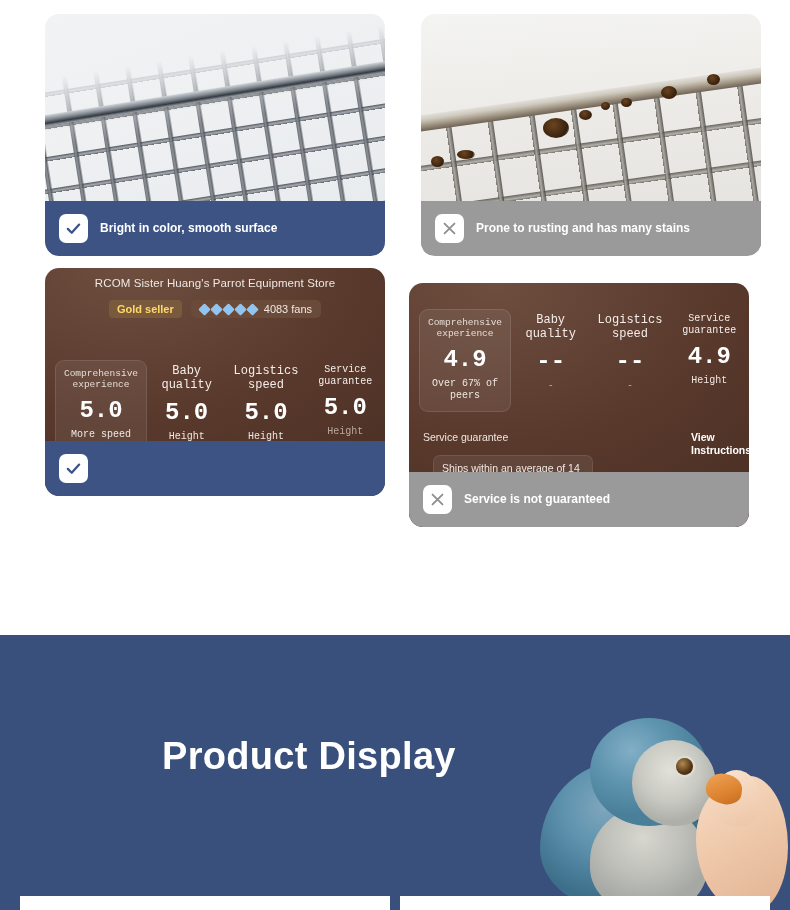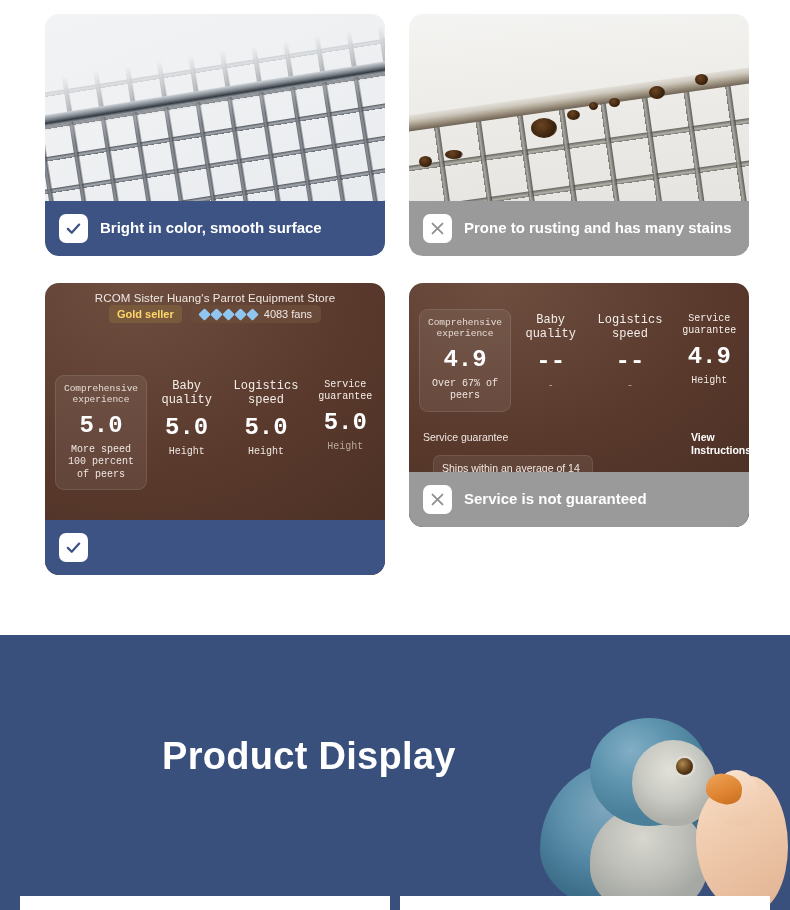--- a/index.html
+++ b/index.html
@@ -13,22 +13,22 @@
 
   
   .compare-grid { position:absolute; left:0; top:0; width:790px; height:625px; }
 
   .card {
     position:absolute;
     border-radius: 14px;
     overflow: hidden;
   }
   .card.c-tl { left:45px;  top:14px;  width:340px; height:242px; }
-  .card.c-tr { left:409px; top:14px;  width:340px; height:242px;text-align:center; }
-  .card.c-bl { left:45px;  top:283px; width:340px; height:292px; }
+  .card.c-tr { left:421px; top:14px;  width:340px; height:242px;text-align:center; }
+  .card.c-bl { left:45px;  top:268px; width:340px; height:228px; }
   .card.c-br { left:409px; top:283px; width:340px; height:244px; }
 
   .photo { position:absolute; inset:0; }
 
   
   .photo-clean {
     background:
       linear-gradient(160deg,#f2f3f4 0%, #eef0f2 38%, #e7eaee 100%);
   }
   .mesh-clean {
@@ -82,21 +82,21 @@
   .store {
     position:absolute; inset:0;
     background: radial-gradient(120% 120% at 25% 0%, #6d4e3f 0%, #59392c 55%, #4a2f24 100%);
     color:#fff;
   }
   .store-title {
     text-align:center; font-size:11.5px; color:#efe7e2;
     padding-top:9px; letter-spacing:.1px;
   }
   .store-badges {
-    display:flex; justify-content:center; align-items:center; gap:9px; margin-top:1px;
+    display:flex; justify-content:center; align-items:center; gap:9px; margin-top:11px;
   }
   .gold-seller {
     background:#7a5a3c; color:#ffd86b; font-size:11px; font-weight:bold;
     padding:3px 8px; border-radius:4px;
   }
   .fans-pill {
     background:#6a4a39; border-radius:5px; padding:3px 9px;
     display:flex; align-items:center; gap:3px; font-size:11px; color:#f0e7e2;
   }
   .diamond {
@@ -143,21 +143,21 @@
     display:flex; align-items:center; gap:12px;
     padding:13px 14px;
     border-radius: 0 0 14px 14px;
   }
   .caption.good { background:#3c5384; }
   .caption.bad  { background:#9a9a9a; }
   .cap-box {
     width:29px; height:29px; flex:none; background:#fff; border-radius:7px;
     display:flex; align-items:center; justify-content:center;
   }
-  .cap-text { font-size:15px; font-weight:bold; color:#fff; line-height:1.35; }
+  .cap-text { font-size:12px; font-weight:bold; color:#fff; line-height:1.35; }
 
   
   .banner {
     position:absolute; left:0; top:635px; width:790px; height:275px;
     background:#394f7c; overflow:hidden;
   }
   .banner-title {
     position:absolute; left:162px; top:735px; width:460px;
     font-size:38px; font-weight:bold; color:#fff; letter-spacing:.3px;
     text-align:left;

